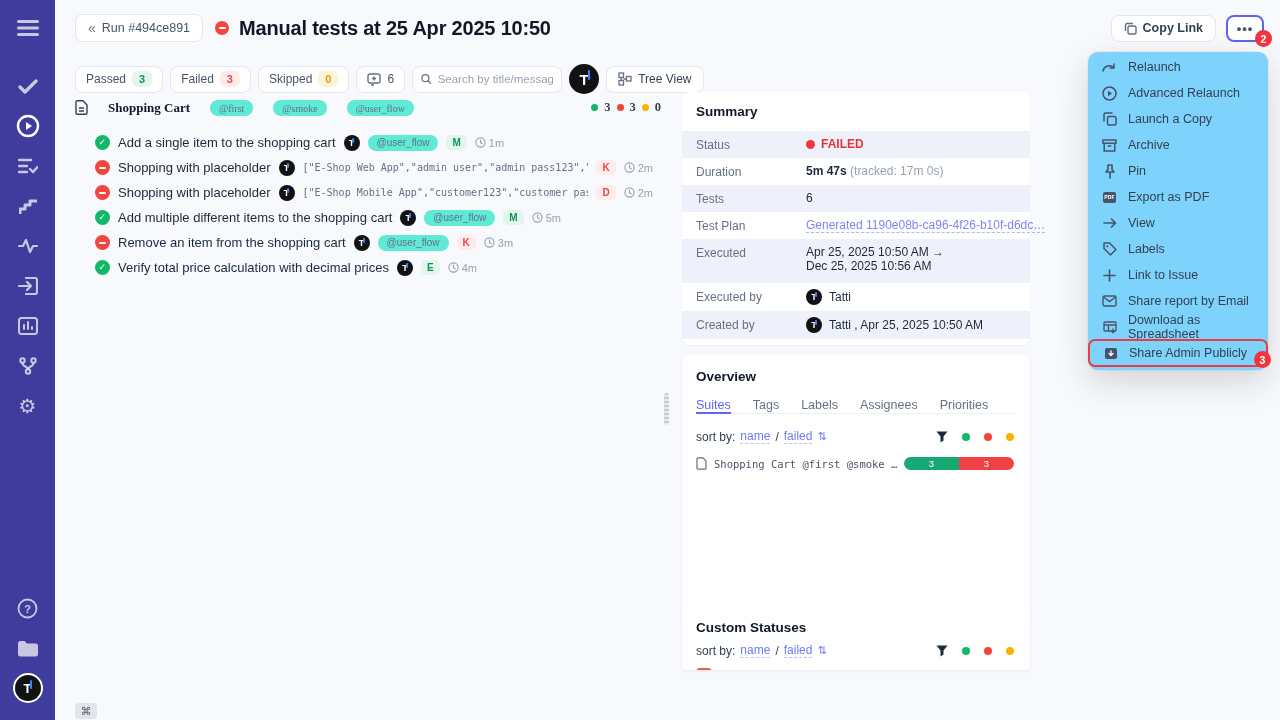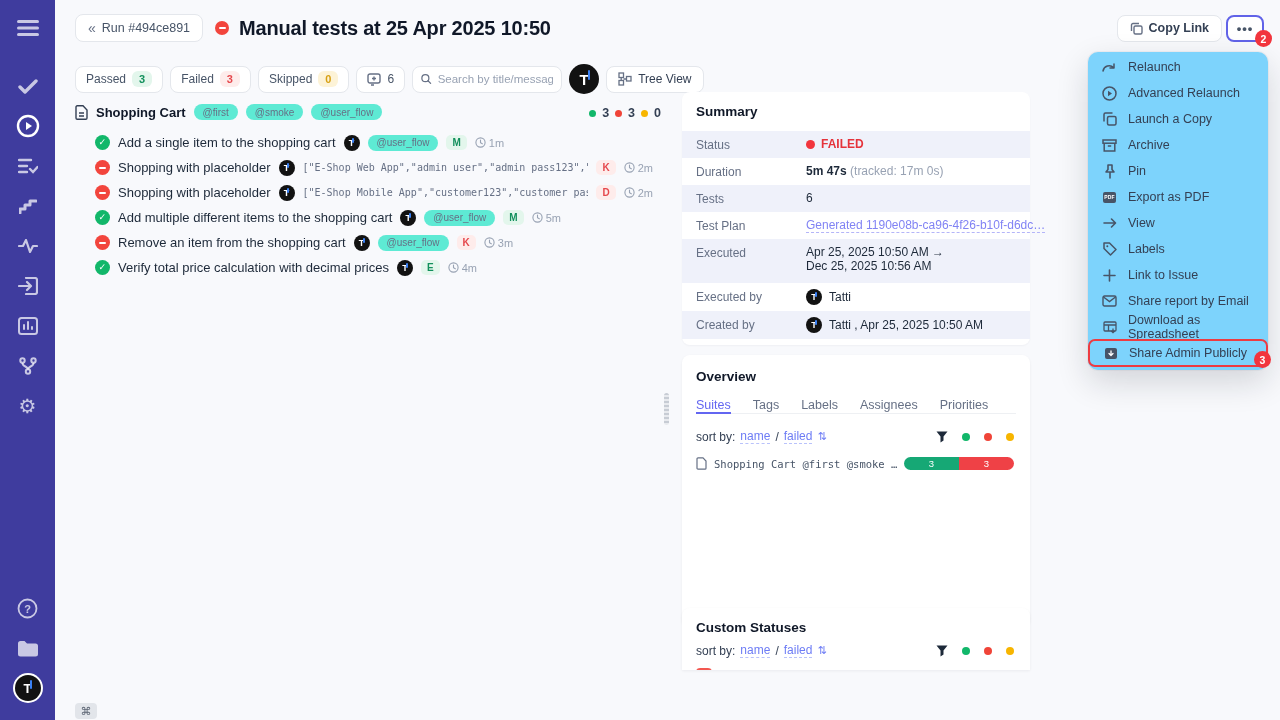--- a/index.html
+++ b/index.html
@@ -24,42 +24,42 @@
   .tlogo.sm { width:16px; height:16px; font-size:9px; }
 
   
   .header { position:absolute; left:55px; top:0; right:0; height:56px; display:flex; align-items:center; padding:0 16px 0 20px; }
   .btn { background:#fff; border:1px solid #e4e7ec; border-radius:8px; display:inline-flex; align-items:center; gap:6px; color:#344054; cursor:pointer; }
   .back-btn { height:28px; padding:0 12px; font-size:12.5px; color:#475467; }
   .back-btn .chev { font-size:14px; color:#667085; }
   .status-dot-failed { width:14px; height:14px; border-radius:50%; background:#f2453d; position:relative; flex:none; margin:0 10px 0 12px; }
   .status-dot-failed::after { content:""; position:absolute; left:3.5px; top:6px; width:7px; height:2px; background:#fff; border-radius:1px; }
   .page-title { font-size:20px; font-weight:bold; letter-spacing:-.2px; color:#101828; }
-  .header-right { margin-left:auto; display:flex; align-items:center; gap:4px;padding-left:21px; }
+  .header-right { margin-left:auto; display:flex; align-items:center; gap:10px;padding-left:21px; }
   .copylink-btn { height:27px; padding:0 12px; font-size:12.5px; font-weight:bold; color:#344054; }
   .more-btn { height:27px; width:38px; justify-content:center; border:2px solid #6163e8; border-radius:8px; font-weight:bold; color:#475467; letter-spacing:1px; font-size:13px; position:relative; }
   .step-badge { position:absolute; width:17px; height:17px; border-radius:50%; background:#f2353d; color:#fff; font-size:10.5px; font-weight:bold; display:flex; align-items:center; justify-content:center; z-index:40; }
   .badge-2 { left:1255px; top:30px; }
   .badge-3 { left:1254px; top:351px; }
 
   
   .filters { position:absolute; left:75px; top:64px; display:flex; align-items:center; gap:7px; }
   .fpill { height:27px; padding:0 10px; font-size:12px; color:#475467; }
   .cbadge { border-radius:6px; padding:2px 7px; font-size:11px; font-weight:bold; }
   .cbadge.green { background:#e3f6ec; color:#12905c; }
   .cbadge.red { background:#feeceb; color:#e5484d; }
   .cbadge.amber { background:#fdf3d7; color:#d7a013; }
   .search-box { width:150px; height:27px; background:#fff; border:1px solid #e4e7ec; border-radius:8px; display:flex; align-items:center; padding:0 8px; gap:6px; }
   .search-box input { border:none; outline:none; font-size:11.5px; width:100%; color:#344054; background:transparent; font-family:inherit; }
   .search-box input::placeholder { color:#98a2b3; }
   .treeview-btn { height:27px; padding:0 11px; font-size:12px; color:#344054; }
 
   
   .tests-panel { position:absolute; left:75px; top:100px; width:578px; }
-  .suite-hd { display:flex; align-items:flex-end; gap:8px; height:20px; position:relative; }
+  .suite-hd { display:flex; align-items:flex-start; gap:20px; height:20px; position:relative;font-family:Liberation Serif, serif; }
   .suite-name { font-size:13px; font-weight:bold; color:#101828; }
   .tagpill { background:#5eead4; color:#667085; border-radius:10px; padding:2.5px 9px; font-size:10px; }
   .suite-counts { position:absolute; right:-8px; display:flex; align-items:center; gap:6px; font-size:12.5px; font-weight:bold; color:#344054; }
   .dot { width:7px; height:7px; border-radius:50%; display:inline-block; flex:none; }
   .dot.g { background:#12b76a; } .dot.r { background:#f04438; } .dot.y { background:#f7b500; }
   .trow { display:flex; align-items:center; gap:8px; height:25px; padding-left:20px; cursor:pointer; }
   .sicon { width:15px; height:15px; border-radius:50%; position:relative; flex:none; }
   .sicon.pass { background:#12b76a; }
   .sicon.pass::after { content:"✓"; position:absolute; color:#fff; font-size:9px; font-weight:bold; left:3.5px; top:1.5px; }
   .sicon.fail { background:#f2453d; }

